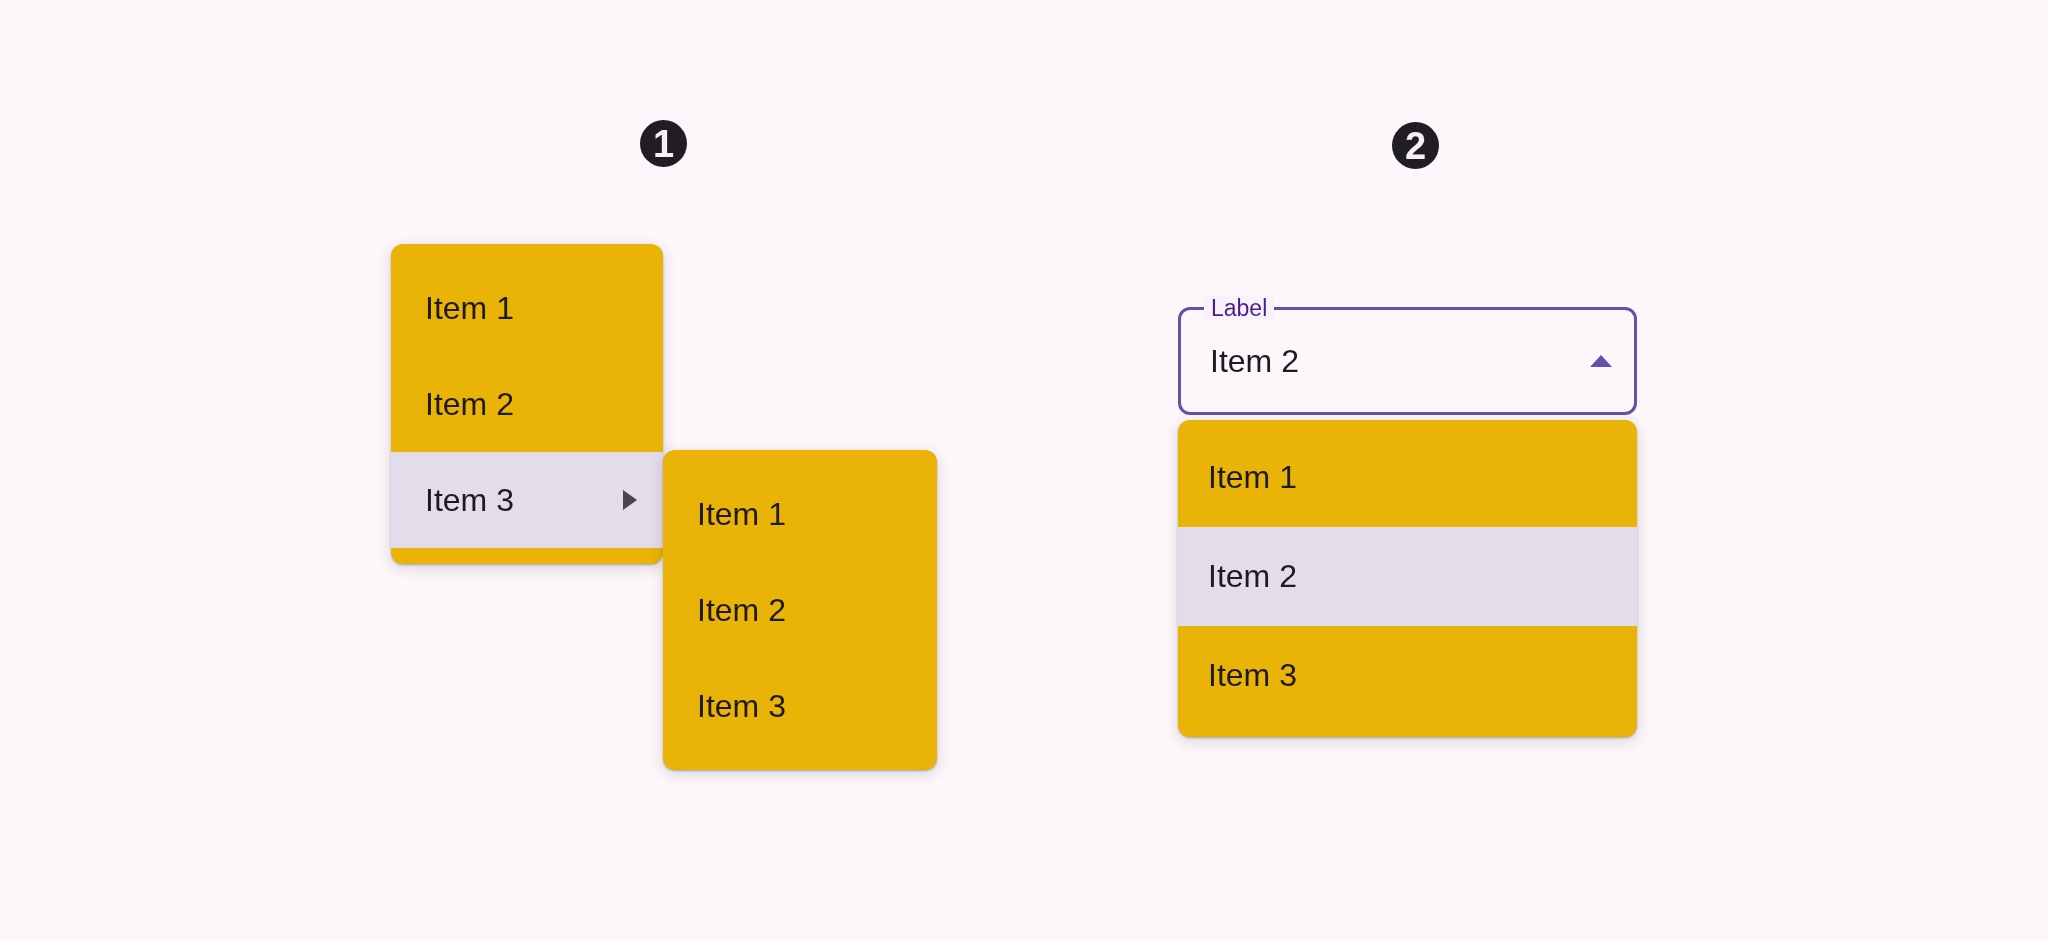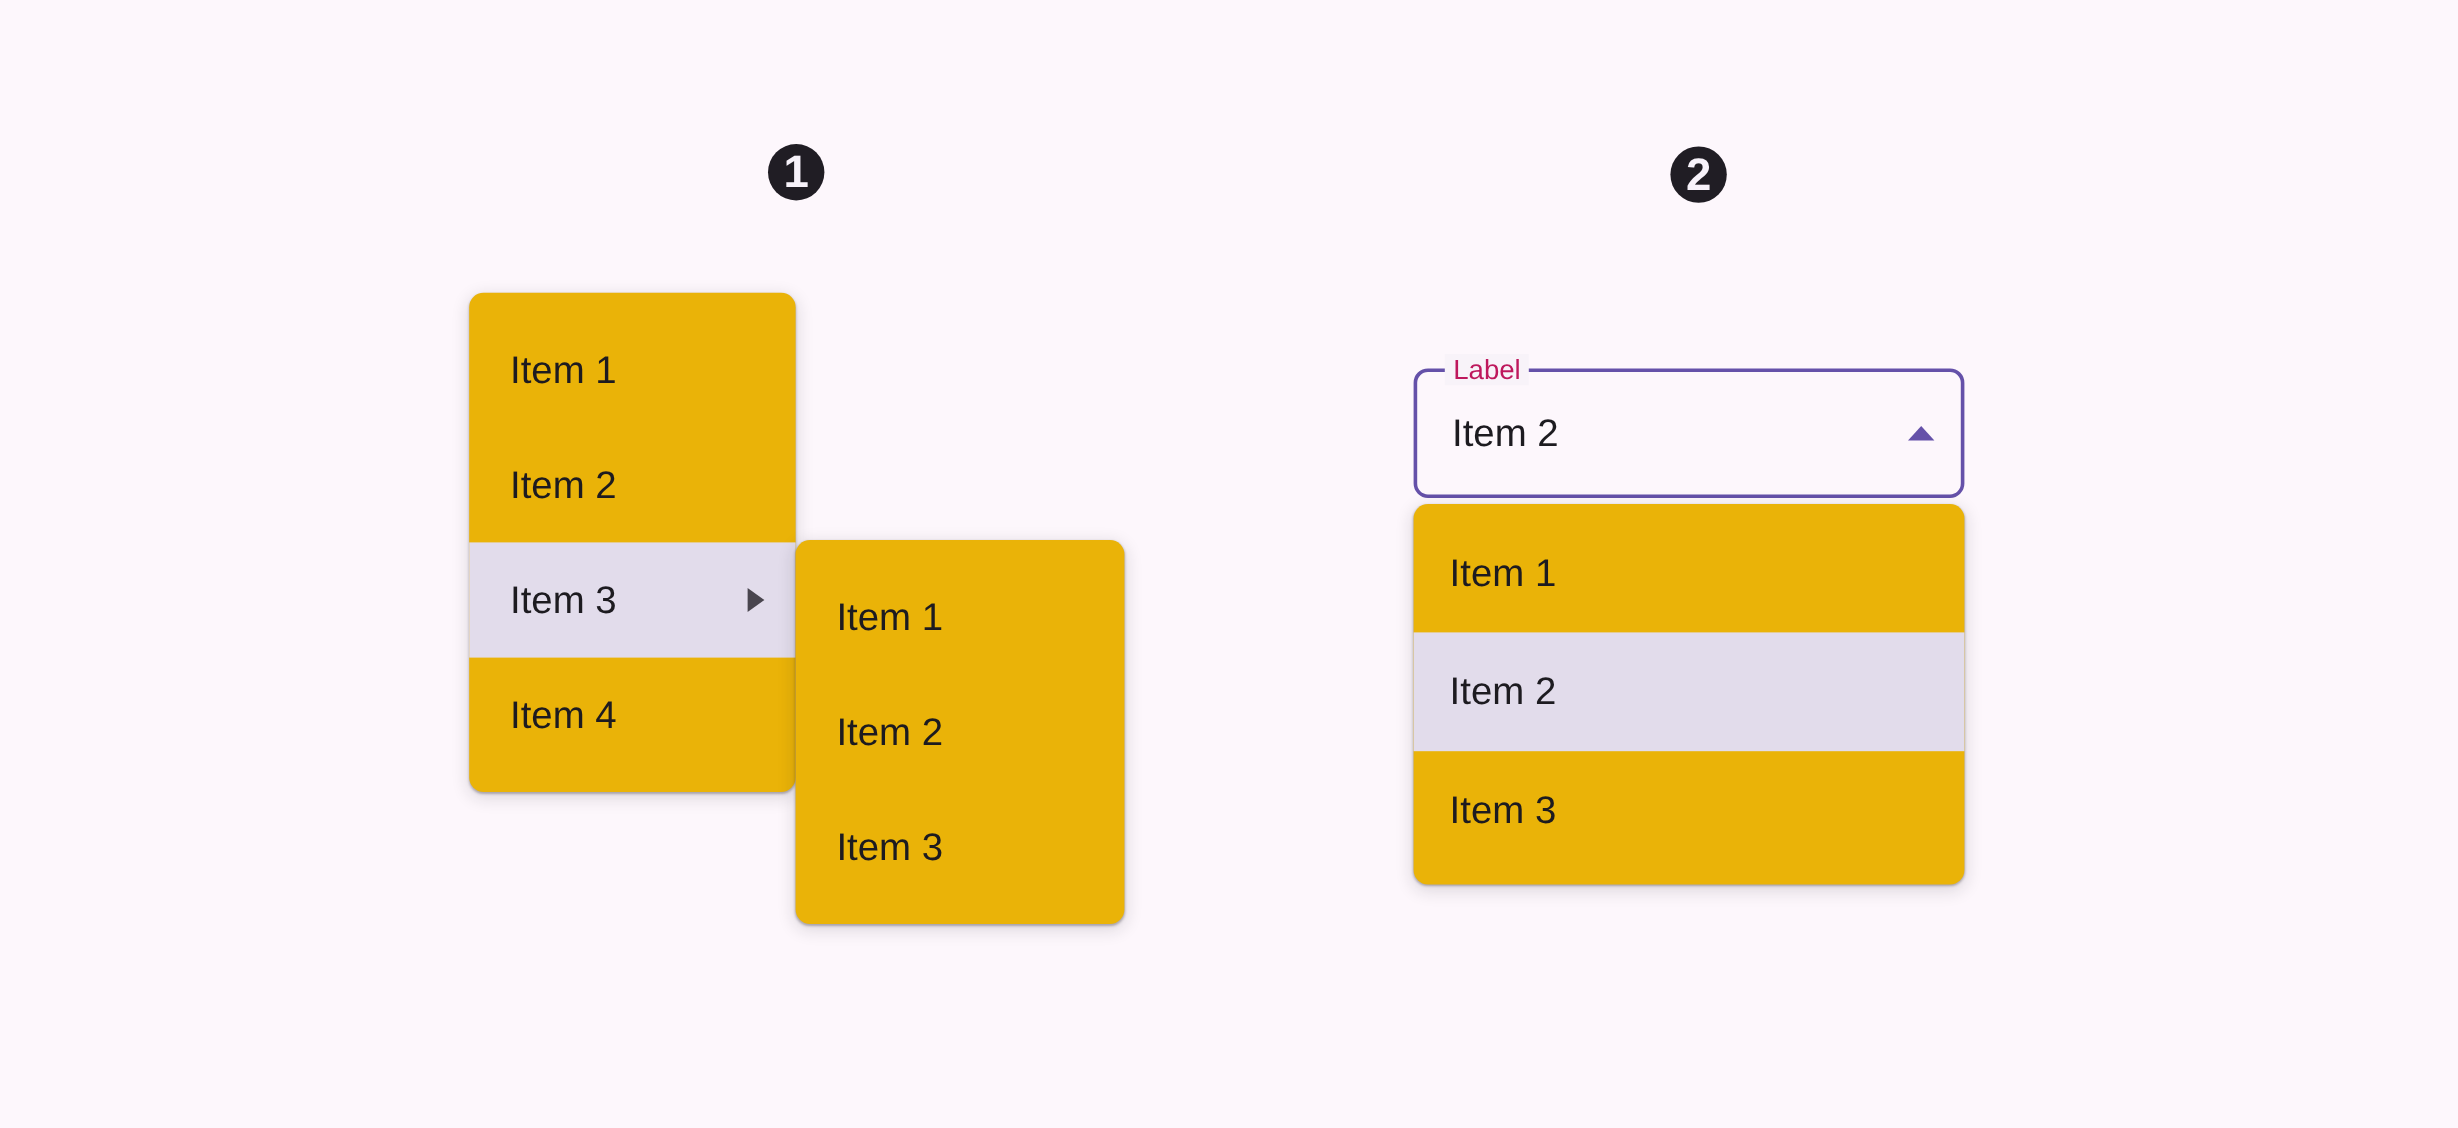--- a/index.html
+++ b/index.html
@@ -77,21 +77,21 @@
     border: 3px solid #6551A9;
     border-radius: 12px;
     cursor: pointer;
   }
   #select-field .floating-label {
     position: absolute;
     top: -15px;
     left: 23px;
     padding: 0 7px;
     background: #F8F3F9;
-    color: #be185d;
+    color: #4c1d95;
     font-size: 23px;
     line-height: 26px;
   }
   #select-field .select-value {
     position: absolute;
     left: 29px;
     top: 50%;
     transform: translateY(-50%);
     font-size: 32px;
     color: #1D1B20;
@@ -132,23 +132,20 @@
       <span>Item 1</span>
     </div>
     <div class="menu-item">
       <span>Item 2</span>
     </div>
     <div class="menu-item highlighted">
       <span>Item 3</span>
       <span class="spacer"></span>
       <span class="arrow-right-icon"></span>
     </div>
-    <div class="menu-item">
-      <span>Item 4</span>
-    </div>
   </div>
 
   <div class="menu-panel" id="submenu-1" role="menu">
     <div class="menu-item">
       <span>Item 1</span>
     </div>
     <div class="menu-item">
       <span>Item 2</span>
     </div>
     <div class="menu-item">

